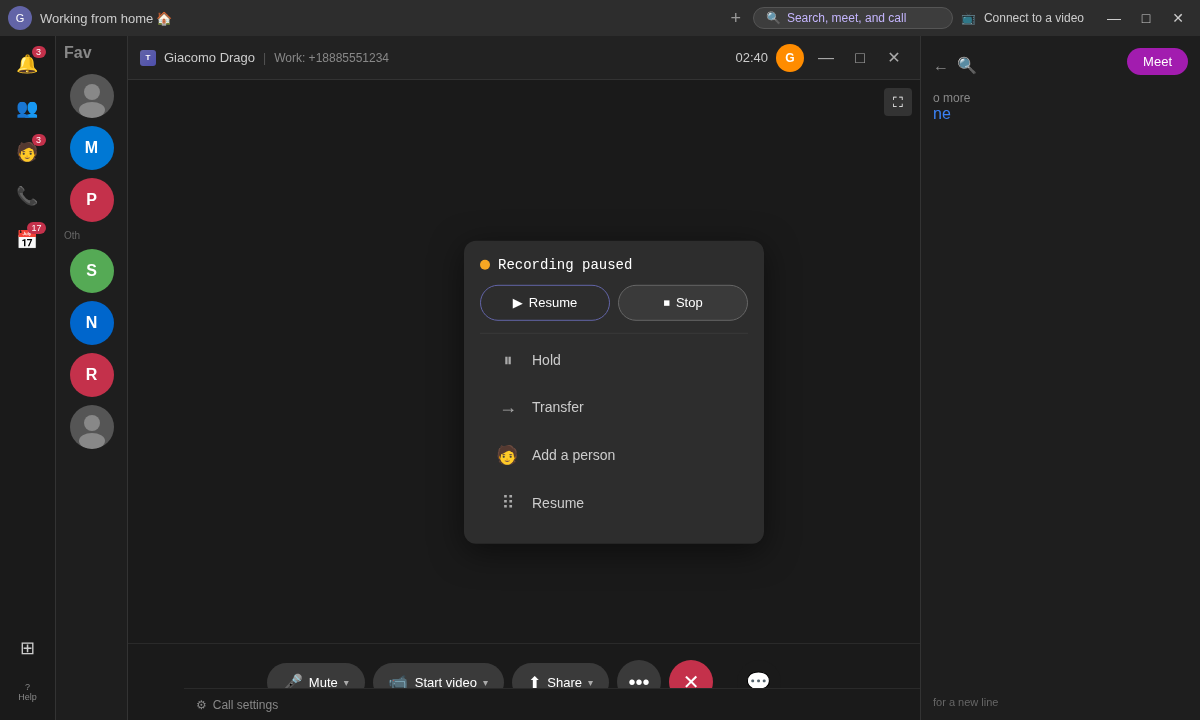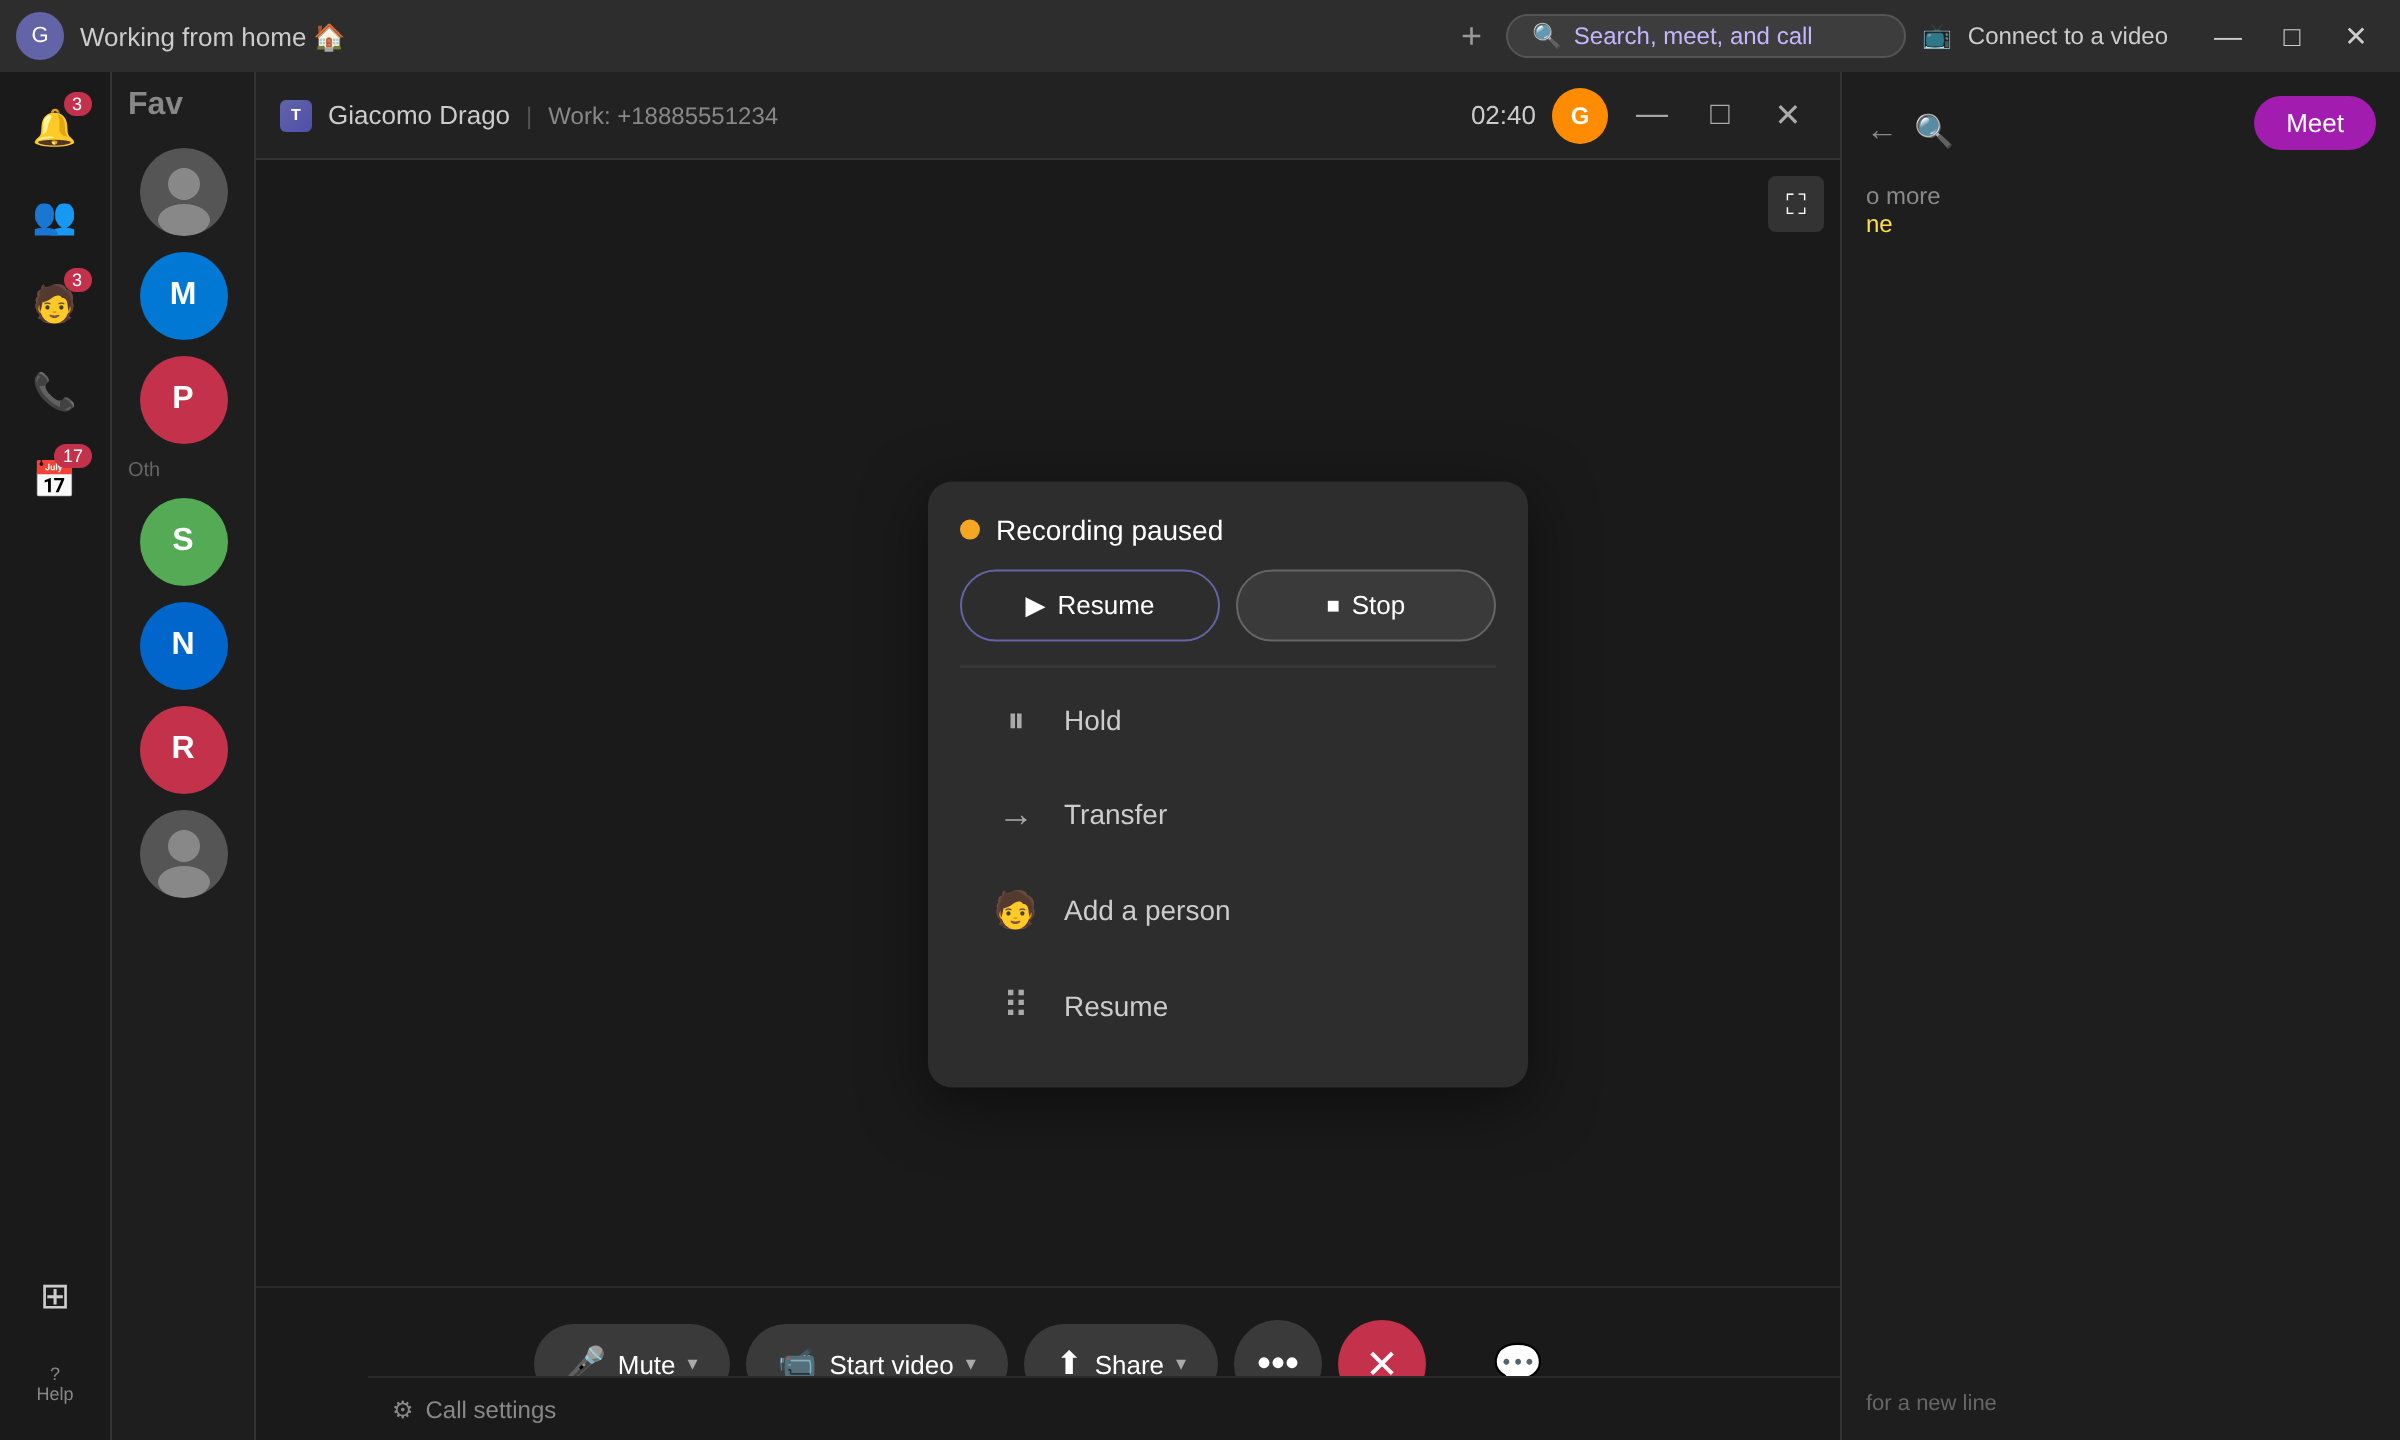--- a/index.html
+++ b/index.html
@@ -234,20 +234,21 @@
       box-shadow: 0 8px 32px rgba(0,0,0,0.5);
       z-index: 100;
     }
     .recording-status {
       display: flex;
       align-items: center;
       gap: 8px;
       margin-bottom: 12px;
       font-size: 14px;
       color: #fff;
+      font-family: Liberation Mono, monospace;
     }
     .recording-dot {
       width: 10px; height: 10px;
       border-radius: 50%;
       background: #f5a623;
     }
     .recording-buttons {
       display: flex;
       gap: 8px;
       margin-bottom: 12px;
@@ -609,18 +610,18 @@
     <div style="display:flex;justify-content:space-between;align-items:center;margin-bottom:8px;">
       <div style="display:flex;gap:8px;align-items:center;">
         <span style="cursor:pointer;font-size:16px;">←</span>
         <span style="cursor:pointer;font-size:16px;">🔍</span>
       </div>
       <button class="meet-btn">
         <span>Meet</span>
       </button>
     </div>
     <div style="color:#888;font-size:12px;">o more</div>
-    <div style="color:#fde047;font-size:12px;">ne</div>
+    <div style="color:#3b82f6;font-size:16px;">ne</div>
     <div style="flex:1;"></div>
     <div style="color:#666;font-size:11px;margin-top:auto;">for a new line</div>
   </div>
 
 </div>
 
 </body></html>

